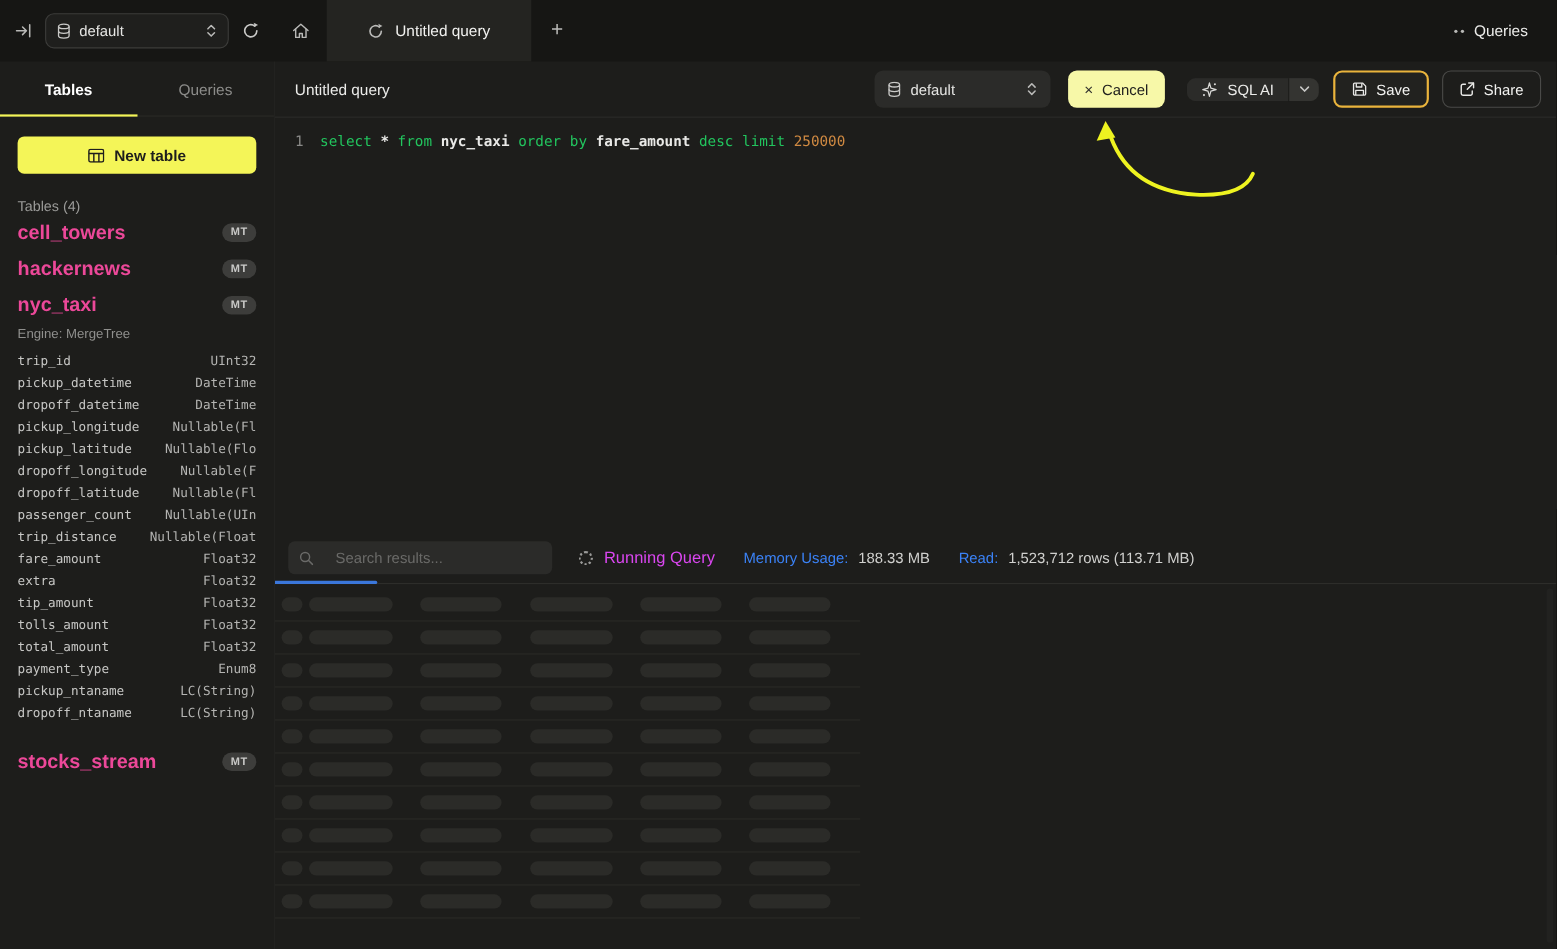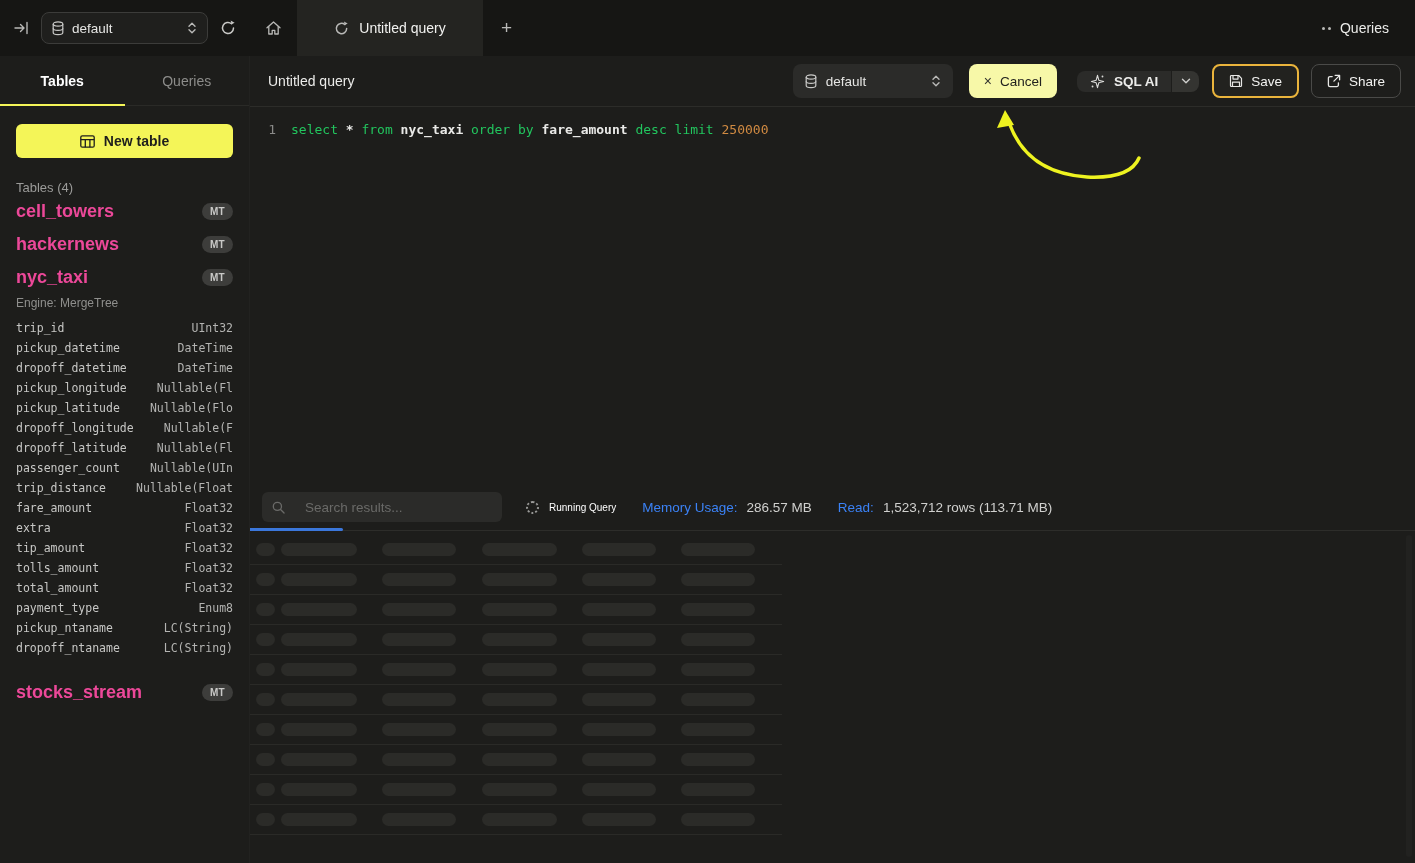--- a/index.html
+++ b/index.html
@@ -72,21 +72,21 @@
     align-items:center; padding:0 14px 0 18px; }
   .editor-title { font-size:14px; color:#ececea; }
   .header-actions { margin-left:auto; display:flex; align-items:center; }
   .hdr-db { width:160px; height:34px; background:#2b2b29; border-radius:8px;
     display:flex; align-items:center; gap:9px; padding:0 12px; cursor:pointer; }
   .hdr-db .lbl { font-size:13.5px; color:#e6e6e4; flex:1; }
   .btn { height:34px; display:flex; align-items:center; gap:8px; padding:0 15px;
     border-radius:8px; font-size:13.5px; cursor:pointer; border:none; font-family:inherit; }
   .btn-cancel { margin-left:16px; background:#f7f8a8; color:#22221f; font-weight:500; }
   .btn-cancel .x { font-size:14px; color:#33332f; }
-  .sqlai { margin-left:20px; height:21px; display:flex; border-radius:8px; overflow:hidden; cursor:pointer;font-weight:bold; }
+  .sqlai { margin-left:20px; height:21px; display:flex; border-radius:8px; overflow:hidden; cursor:pointer; }
   .sqlai-main { background:#2b2b29; display:flex; align-items:center; gap:9px; padding:0 13px;
     color:#ececea; font-size:13.5px; }
   .sqlai-caret { width:28px; background:#343431; border-left:1px solid #1d1d1b;
     display:flex; align-items:center; justify-content:center; }
   .btn-save { margin-left:13px; background:#22221f; border:2px solid #eab43c; color:#f2f2f0; }
   .btn-share { margin-left:12px; background:transparent; border:1px solid #4a4a48; color:#f2f2f0; }
 
   .editor-body { height:377px; position:relative; padding-top:13px; }
   .sql-line { display:flex; line-height:20px; font-family:"DejaVu Sans Mono", monospace;
     font-size:13px; white-space:pre; }
@@ -102,21 +102,21 @@
   .results-toolbar { height:47px; position:relative; display:flex; align-items:center;
     padding:0 14px 0 12px; border-bottom:1px solid #2d2d2a; }
   .res-search { width:240px; height:30px; background:#2b2b29; border-radius:6px;
     display:flex; align-items:center; gap:20px; padding:0 10px; }
   .res-search input { flex:1; background:transparent; border:none; outline:none;
     color:#c9c9c7; font-size:13.5px; font-family:inherit; }
   .res-search input::placeholder { color:#6a6a68; }
   .spinner { width:13px; height:13px; border-radius:50%; border:2px dotted #9a9a98;
     margin-left:24px; animation:spin 1.2s linear infinite; }
   @keyframes spin { to { transform:rotate(360deg); } }
-  .status-text { margin-left:10px; font-size:10px; color:#ffffff; }
+  .status-text { margin-left:10px; font-size:15px; color:#d946ef; }
   .stat-label { margin-left:26px; font-size:13.5px; color:#3b82f6; }
   .stat-value { margin-left:9px; font-size:13.5px; color:#d0d0ce; }
   .toolbar-right { margin-left:auto; display:flex; align-items:center; }
   .view-toggle { display:flex; height:30px; border:1px solid #3e3e3c; border-radius:6px; overflow:hidden; }
   .view-seg { padding:0 17px; display:flex; align-items:center; font-size:13.5px;
     color:#6b6b69; cursor:pointer; }
   .view-seg.active { background:#3e3e3c; color:#ffffff; font-weight:600; }
   .more-btn { margin-left:14px; color:#c6c6c4; font-size:15px; font-weight:700;
     letter-spacing:1px; cursor:pointer; background:none; border:none; }
   .progress { position:absolute; left:0; bottom:-1px; height:3px; width:93px;
@@ -403,21 +403,21 @@
                 <path d="M9.2 9.2 13 13"></path>
             </svg>
           </span>
           <input type="text" placeholder="Search results..." style="">
         </div>
 
         <div class="spinner"></div>
         <span class="status-text">Running Query</span>
 
         <span class="stat-label">Memory Usage:</span>
-        <span class="stat-value">286.57 MB</span>
+        <span class="stat-value">188.33 MB</span>
 
         <span class="stat-label">Read:</span>
         <span class="stat-value">1,523,712 rows (113.71 MB)</span>
 
 
         <div class="progress"></div>
       </div>
 
       <div class="results-body" id="results-body">
         <div class="scroll-strip"></div>

